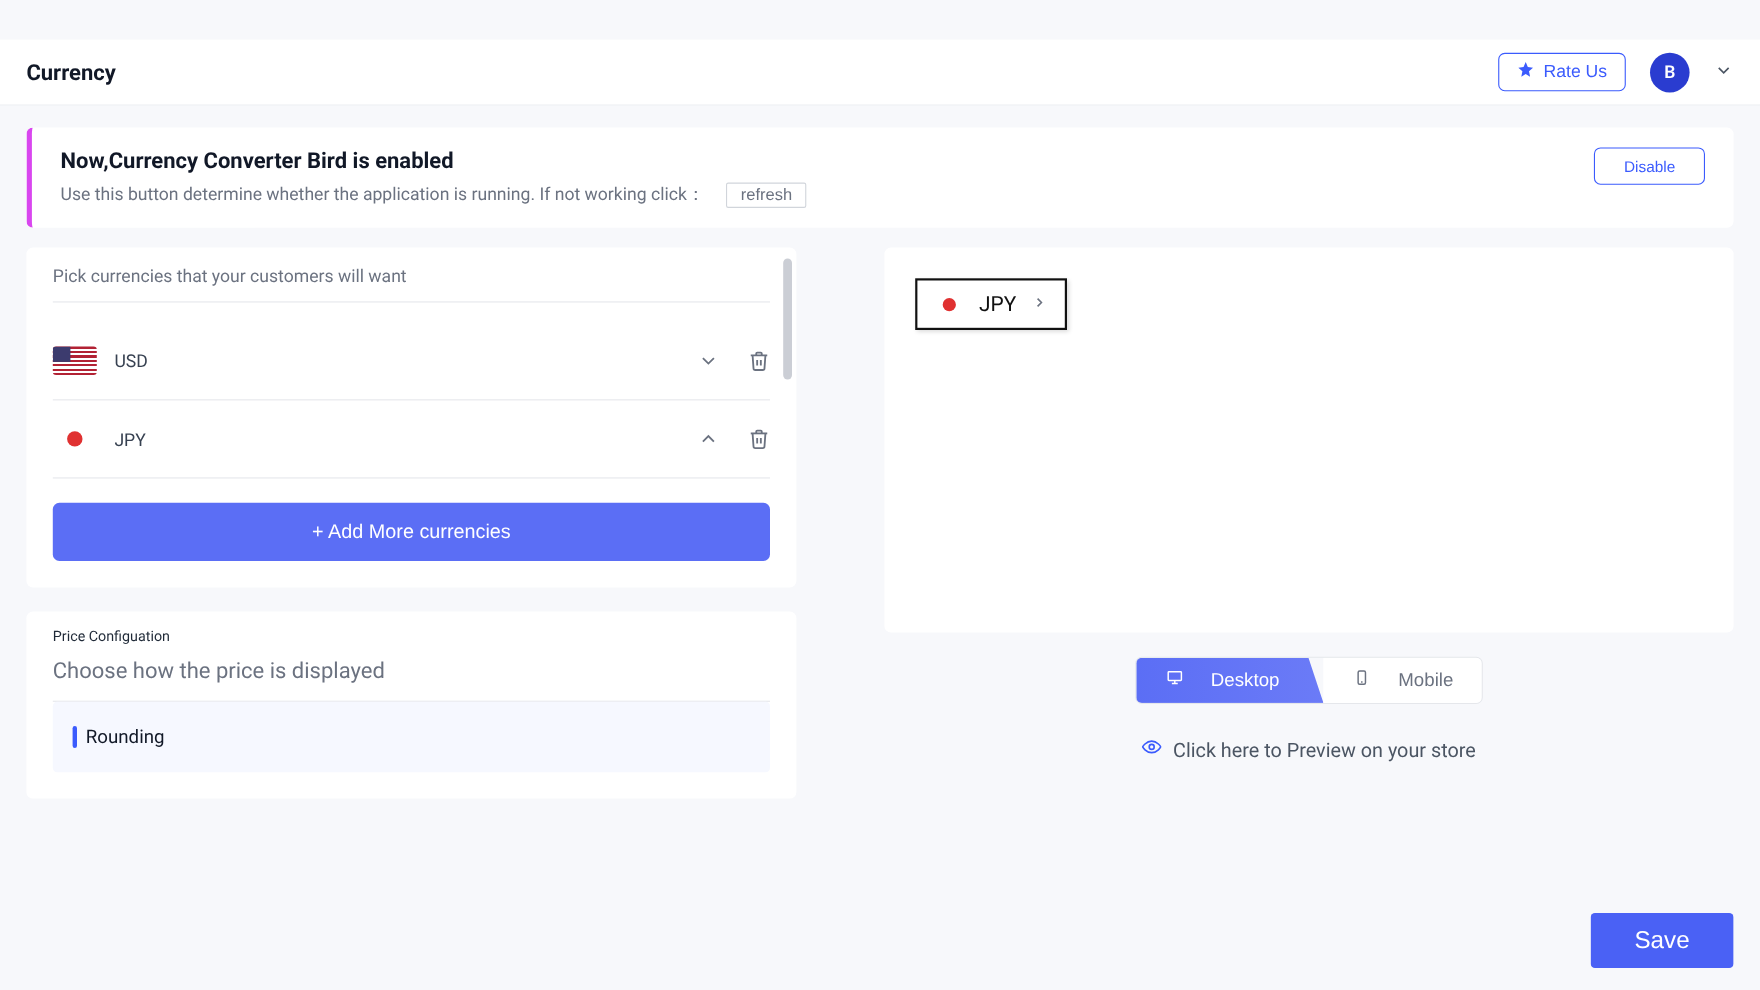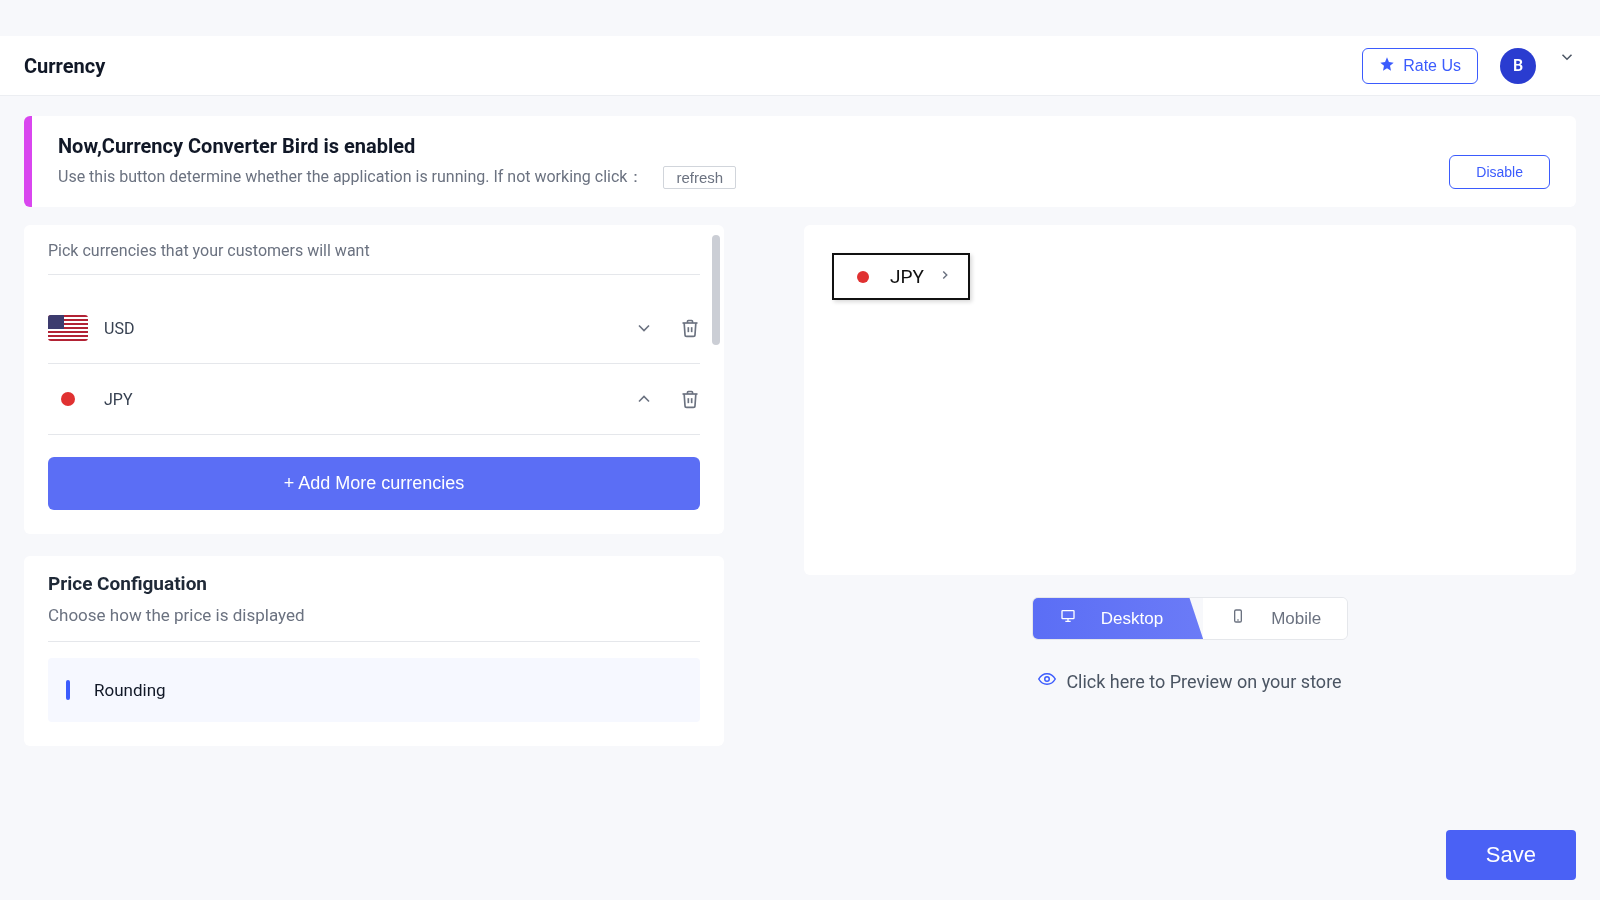--- a/index.html
+++ b/index.html
@@ -22,20 +22,21 @@
     border-bottom: 1px solid #eceef2;
     margin-top: 36px;
   }
   .topbar .title {
     font-size: 20px;
     font-weight: 700;
     color: #111827;
   }
   .topbar .right {
     display: flex;
+    align-items: center;
     gap: 22px;
   }
   .rate-btn {
     display: inline-flex;
     align-items: center;
     gap: 8px;
     border: 1.5px solid #3b5bfd;
     color: #3b5bfd;
     background: #fff;
     padding: 6px 16px;
@@ -62,24 +63,24 @@
     cursor: pointer;
   }
 
   .page-wrap {
     padding: 20px 24px 0 24px;
   }
 
   .status-card {
     background: #ffffff;
     border-radius: 6px;
-    border-left: 8px solid #d946ef;
+    border-left: 5px solid #d946ef;
     padding: 18px 26px;
     display: flex;
-    align-items: flex-end;
+    align-items: flex-start;
     justify-content: space-between;
     margin-bottom: 18px;
   }
   .status-left .status-title {
     font-size: 20px;
     font-weight: 700;
     color: #111827;
     margin-bottom: 8px;
   }
   .status-sub {
@@ -231,37 +232,37 @@
     position: absolute;
     right: 4px;
     top: 10px;
     width: 8px;
     height: 110px;
     background: #cbced5;
     border-radius: 4px;
   }
 
   .price-card .section-title {
-    font-size: 19px;
-    font-weight: 700;
+    font-size: 13px;
+    font-weight: 400;
     margin-bottom: 10px;
   }
   .section-sub {
     color: #6b7280;
-    font-size: 17px;
+    font-size: 20px;
     padding-bottom: 16px;
     border-bottom: 1px solid #e5e7eb;
-    margin-bottom: 16px;
+    margin-bottom: 0;
   }
   .rounding-box {
     background: #f6f8ff;
     padding: 22px 18px;
     display: flex;
     align-items: center;
-    gap: 24px;
+    gap: 8px;
     border-radius: 4px;
   }
   .rounding-box .bar {
     width: 4px;
     height: 20px;
     background: #3b5bfd;
     border-radius: 2px;
   }
   .rounding-label {
     font-size: 17px;

